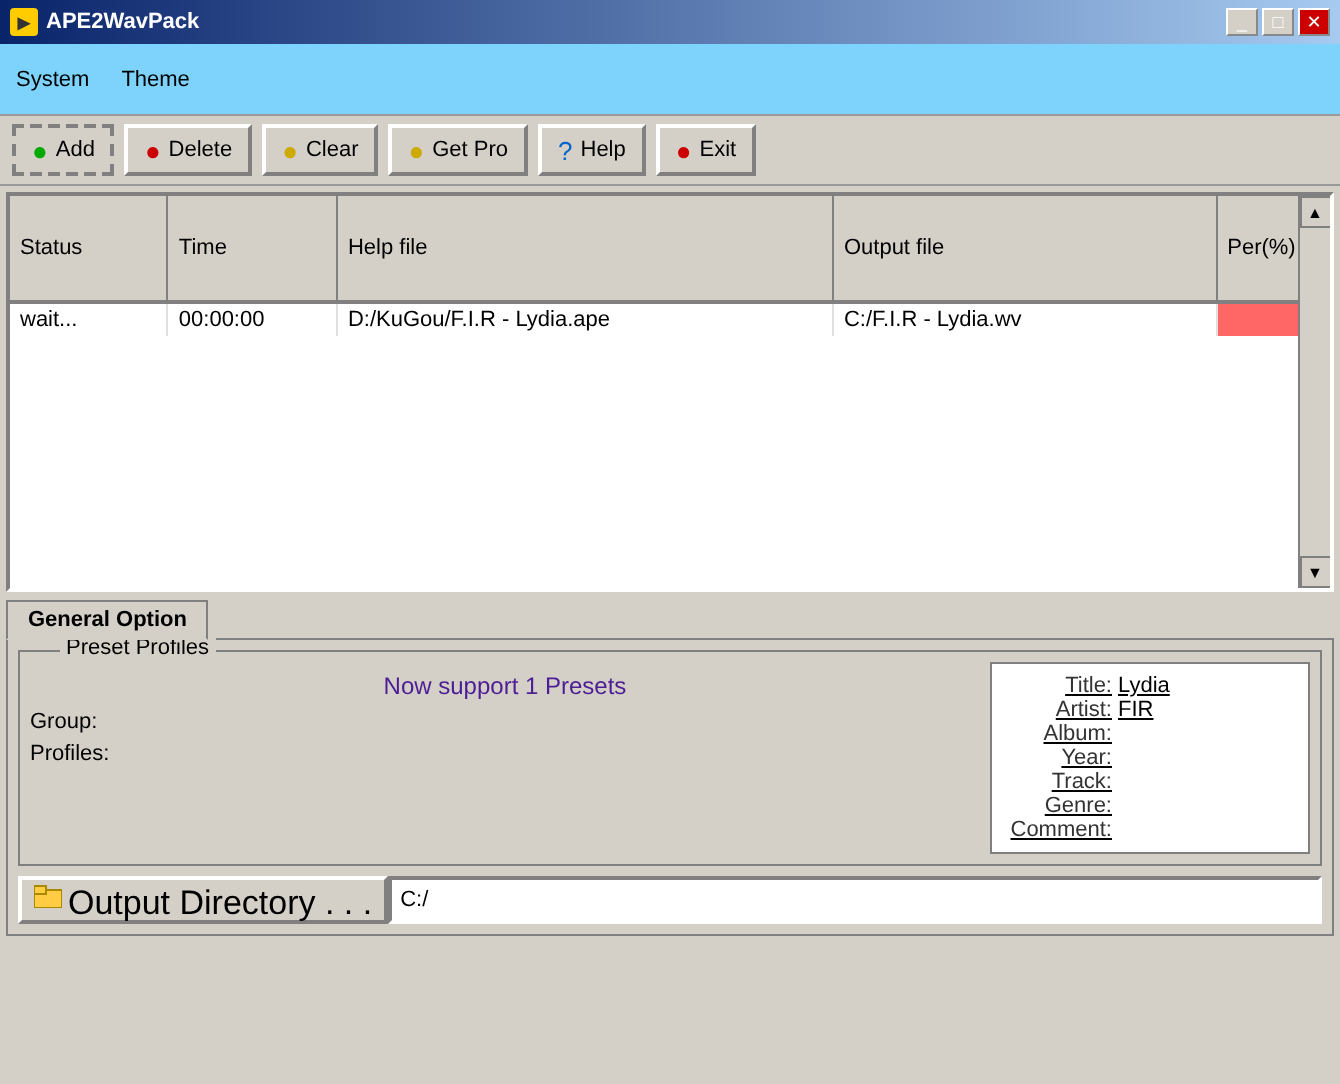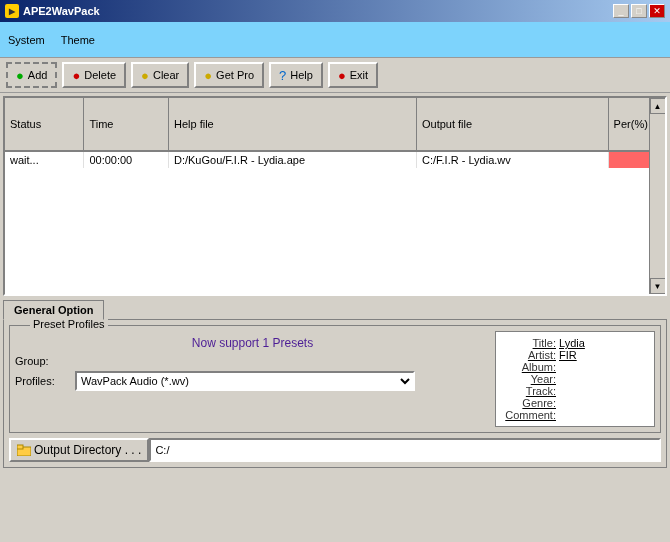--- a/index.html
+++ b/index.html
@@ -293,24 +293,23 @@
     }
     .output-dir-btn {
       height: 24px;
       padding: 2px 6px;
       background: #d4d0c8;
       border: 2px solid;
       border-top-color: #fff;
       border-left-color: #fff;
       border-right-color: #808080;
       border-bottom-color: #808080;
-      font-size: 12px;
-      cursor: pointer;
-      display: flex;
-      align-items: center;
+      font-size: 17px;
+      cursor: pointer;
+      display: flex;
       gap: 3px;
     }
     .output-dir-input {
       height: 24px;
       flex: 1;
       border: 2px solid;
       border-top-color: #808080;
       border-left-color: #808080;
       border-right-color: #fff;
       border-bottom-color: #fff;
@@ -419,21 +418,20 @@
       <div class="group-box">
         <span class="group-label">Preset Profiles</span>
         <div class="profiles-group-content">
           <div class="profiles-left">
             <div class="preset-support">Now support 1 Presets</div>
             <div class="form-row">
               <span class="form-label">Group:</span>
             </div>
             <div class="form-row">
               <span class="form-label">Profiles:</span>
-              <select class="form-select form-select-wide"><option>WavPack Audio (*.wv)</option></select>
             </div>
           </div>
 
           <div class="meta-box">
             <div class="meta-row">
               <span class="meta-key">Title:</span>
               <span class="meta-val">Lydia</span>
             </div>
             <div class="meta-row">
               <span class="meta-key">Artist:</span>

